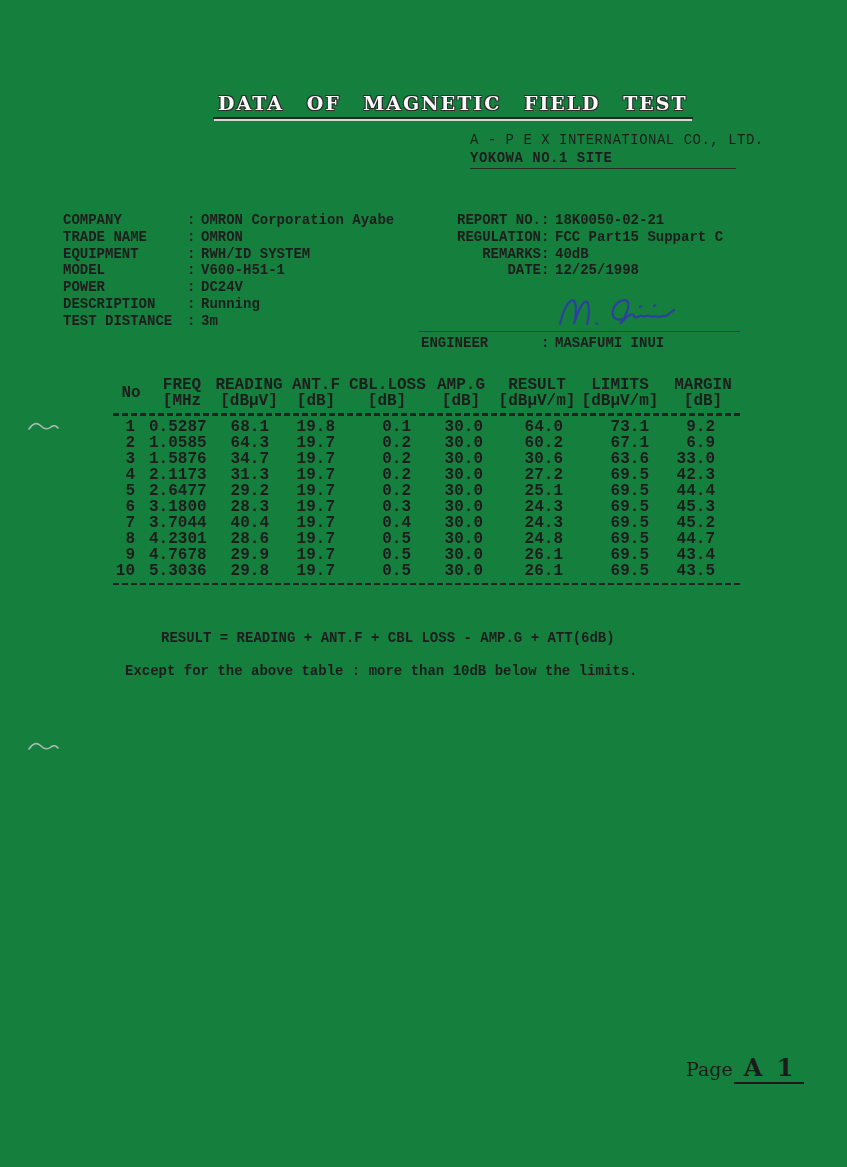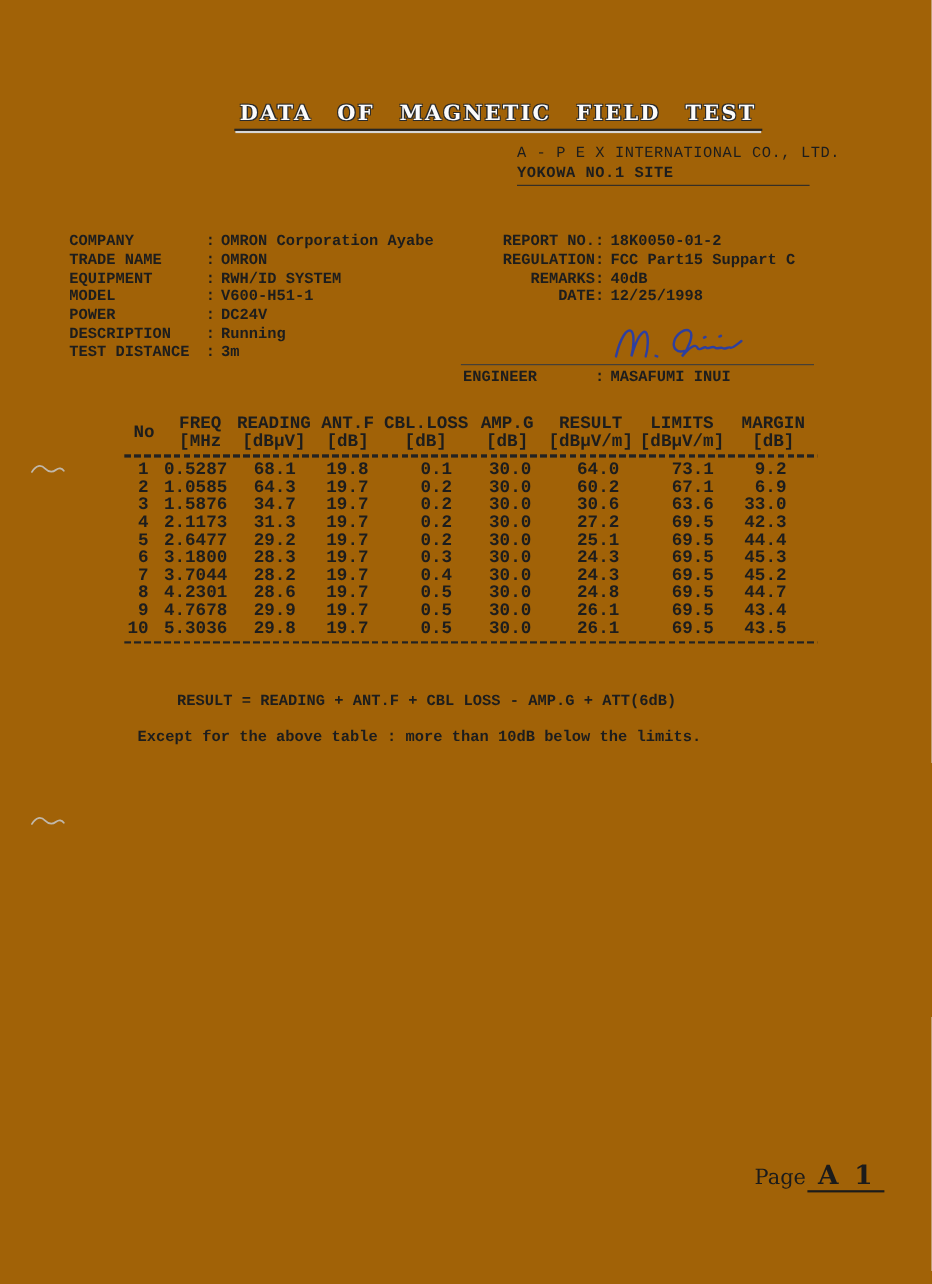--- a/index.html
+++ b/index.html
@@ -1,20 +1,20 @@
 <!DOCTYPE html>
 <html><head>
 <meta charset="utf-8">
 <style>
   * { margin:0; padding:0; box-sizing:border-box; }
   html,body { background:#e8e8e8; }
   .page {
     position:relative;
     width:847px; height:1167px;
-    background:#a16207;
+    background:#15803d;
     overflow:hidden;
     font-family:"Liberation Mono", monospace;
     color:#1d1d1d;
   }
   .mono { font-family:"Liberation Mono", monospace; font-weight:700; color:#1d1d1d; }
 
   
   .doc-title {
     position:absolute; left:213px; top:92px;
     font-family:"DejaVu Serif", serif;
@@ -127,21 +127,21 @@
     <div class="info-row">
       <span class="lbl">DESCRIPTION</span><span class="sep">:</span><span class="val">Running</span>
     </div>
     <div class="info-row">
       <span class="lbl">TEST DISTANCE</span><span class="sep">:</span><span class="val">3m</span>
     </div>
   </div>
 
   <div class="info-block info-right mono">
     <div class="info-row">
-      <span class="lbl">REPORT NO.</span><span class="sep">:</span><span class="val">18K0050-01-2</span>
+      <span class="lbl">REPORT NO.</span><span class="sep">:</span><span class="val">18K0050-02-21</span>
     </div>
     <div class="info-row">
       <span class="lbl">REGULATION</span><span class="sep">:</span><span class="val">FCC Part15 Suppart C</span>
     </div>
     <div class="info-row">
       <span class="lbl">REMARKS</span><span class="sep">:</span><span class="val">40dB</span>
     </div>
     <div class="info-row">
       <span class="lbl">DATE</span><span class="sep">:</span><span class="val">12/25/1998</span>
     </div>
@@ -281,21 +281,21 @@
           <td>19.7</td>
           <td>0.3</td>
           <td>30.0</td>
           <td>24.3</td>
           <td>69.5</td>
           <td class="col-margin">45.3</td>
         </tr>
         <tr>
           <td>7</td>
           <td>3.7044</td>
-          <td>28.2</td>
+          <td>40.4</td>
           <td>19.7</td>
           <td>0.4</td>
           <td>30.0</td>
           <td>24.3</td>
           <td>69.5</td>
           <td class="col-margin">45.2</td>
         </tr>
         <tr>
           <td>8</td>
           <td>4.2301</td>

